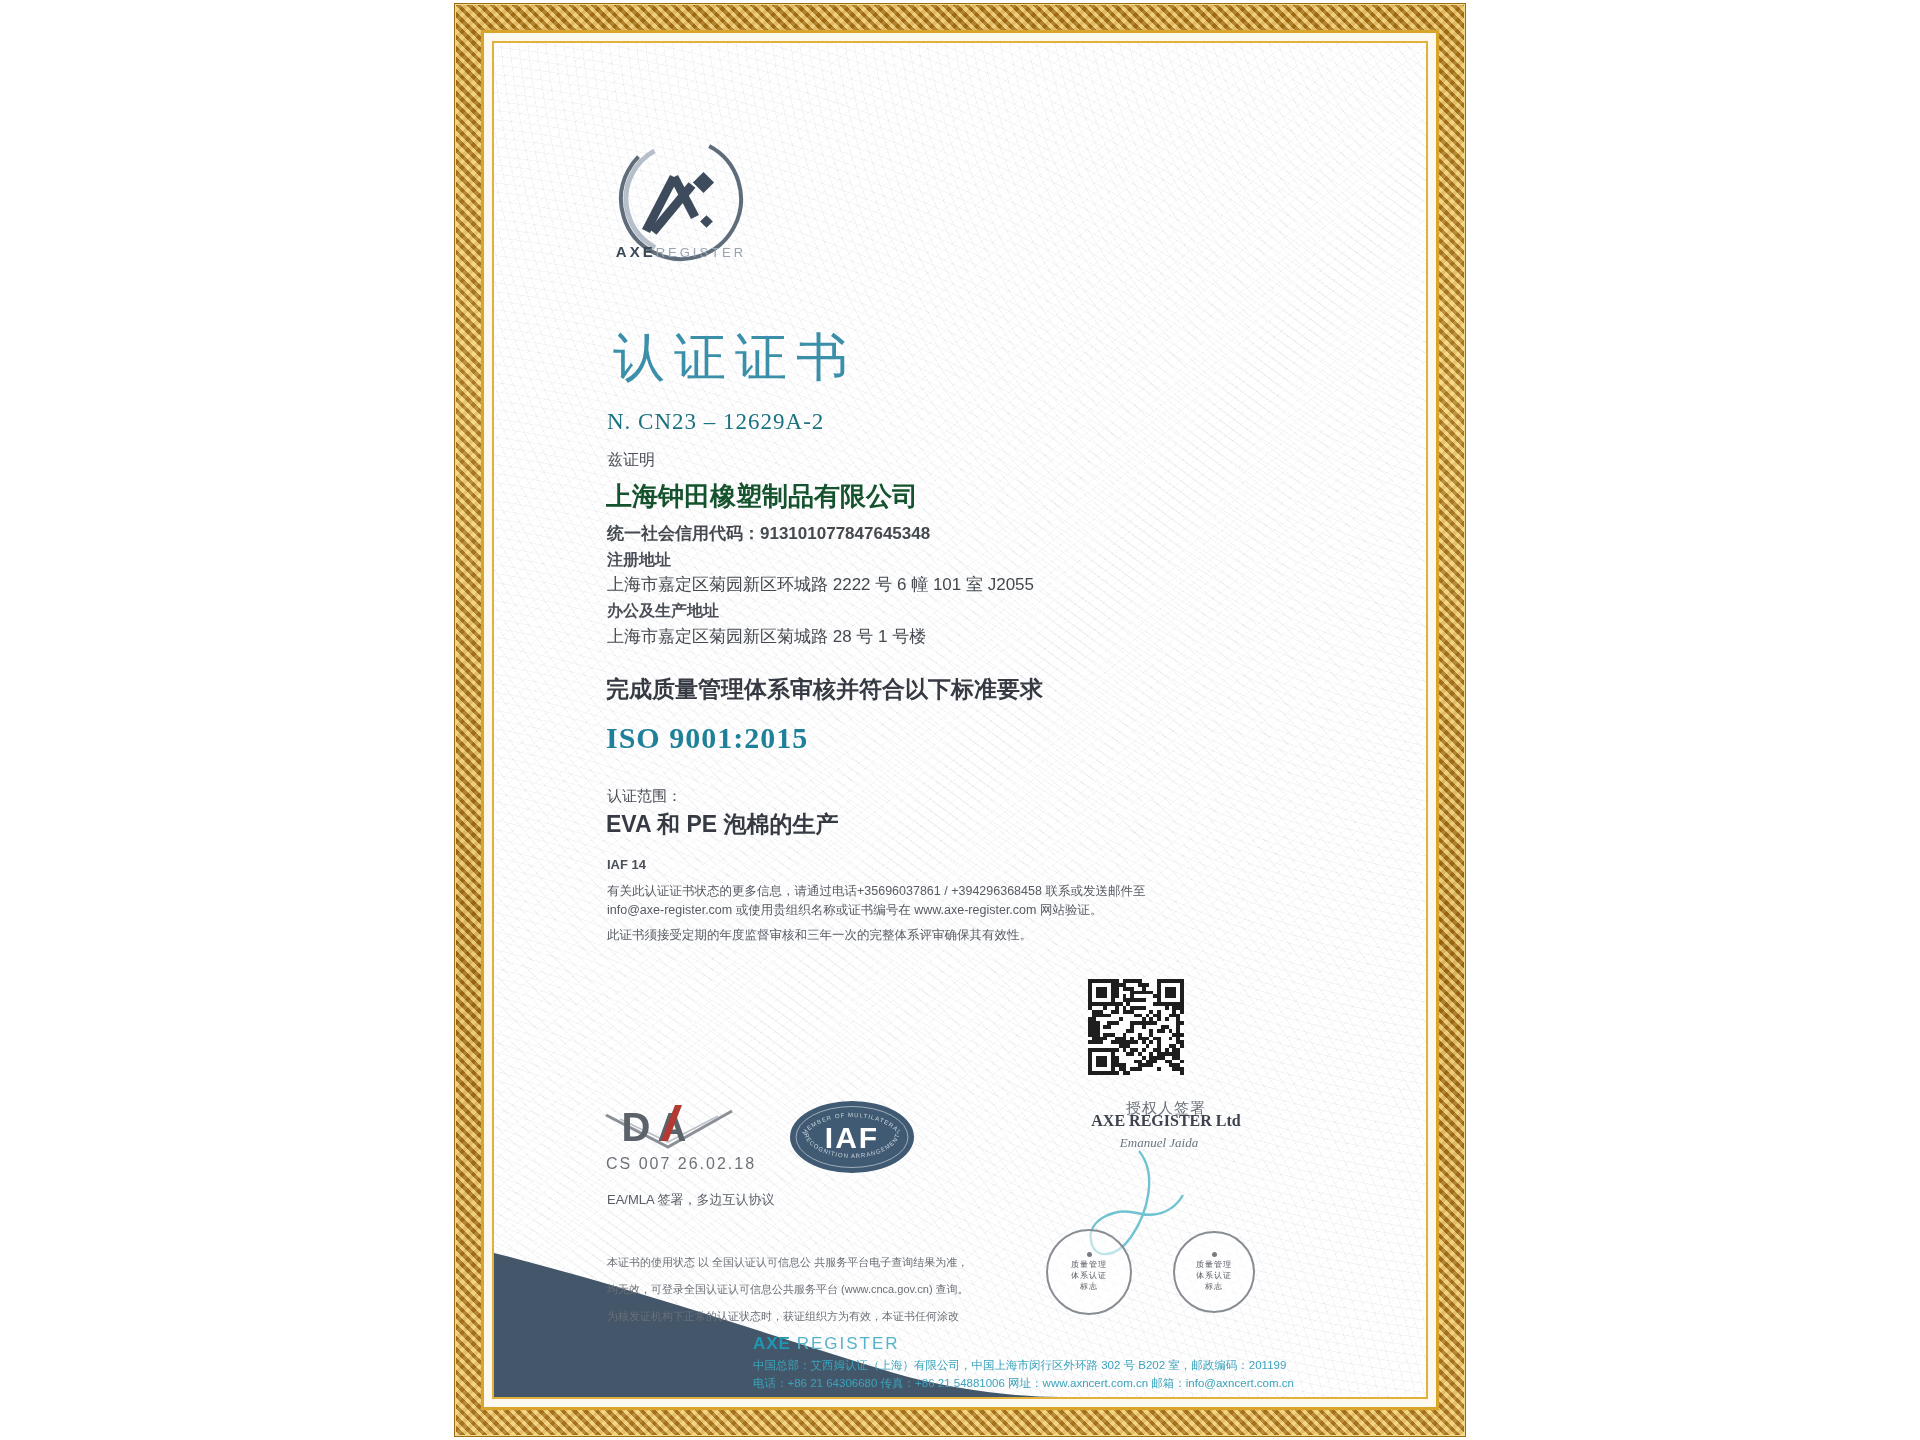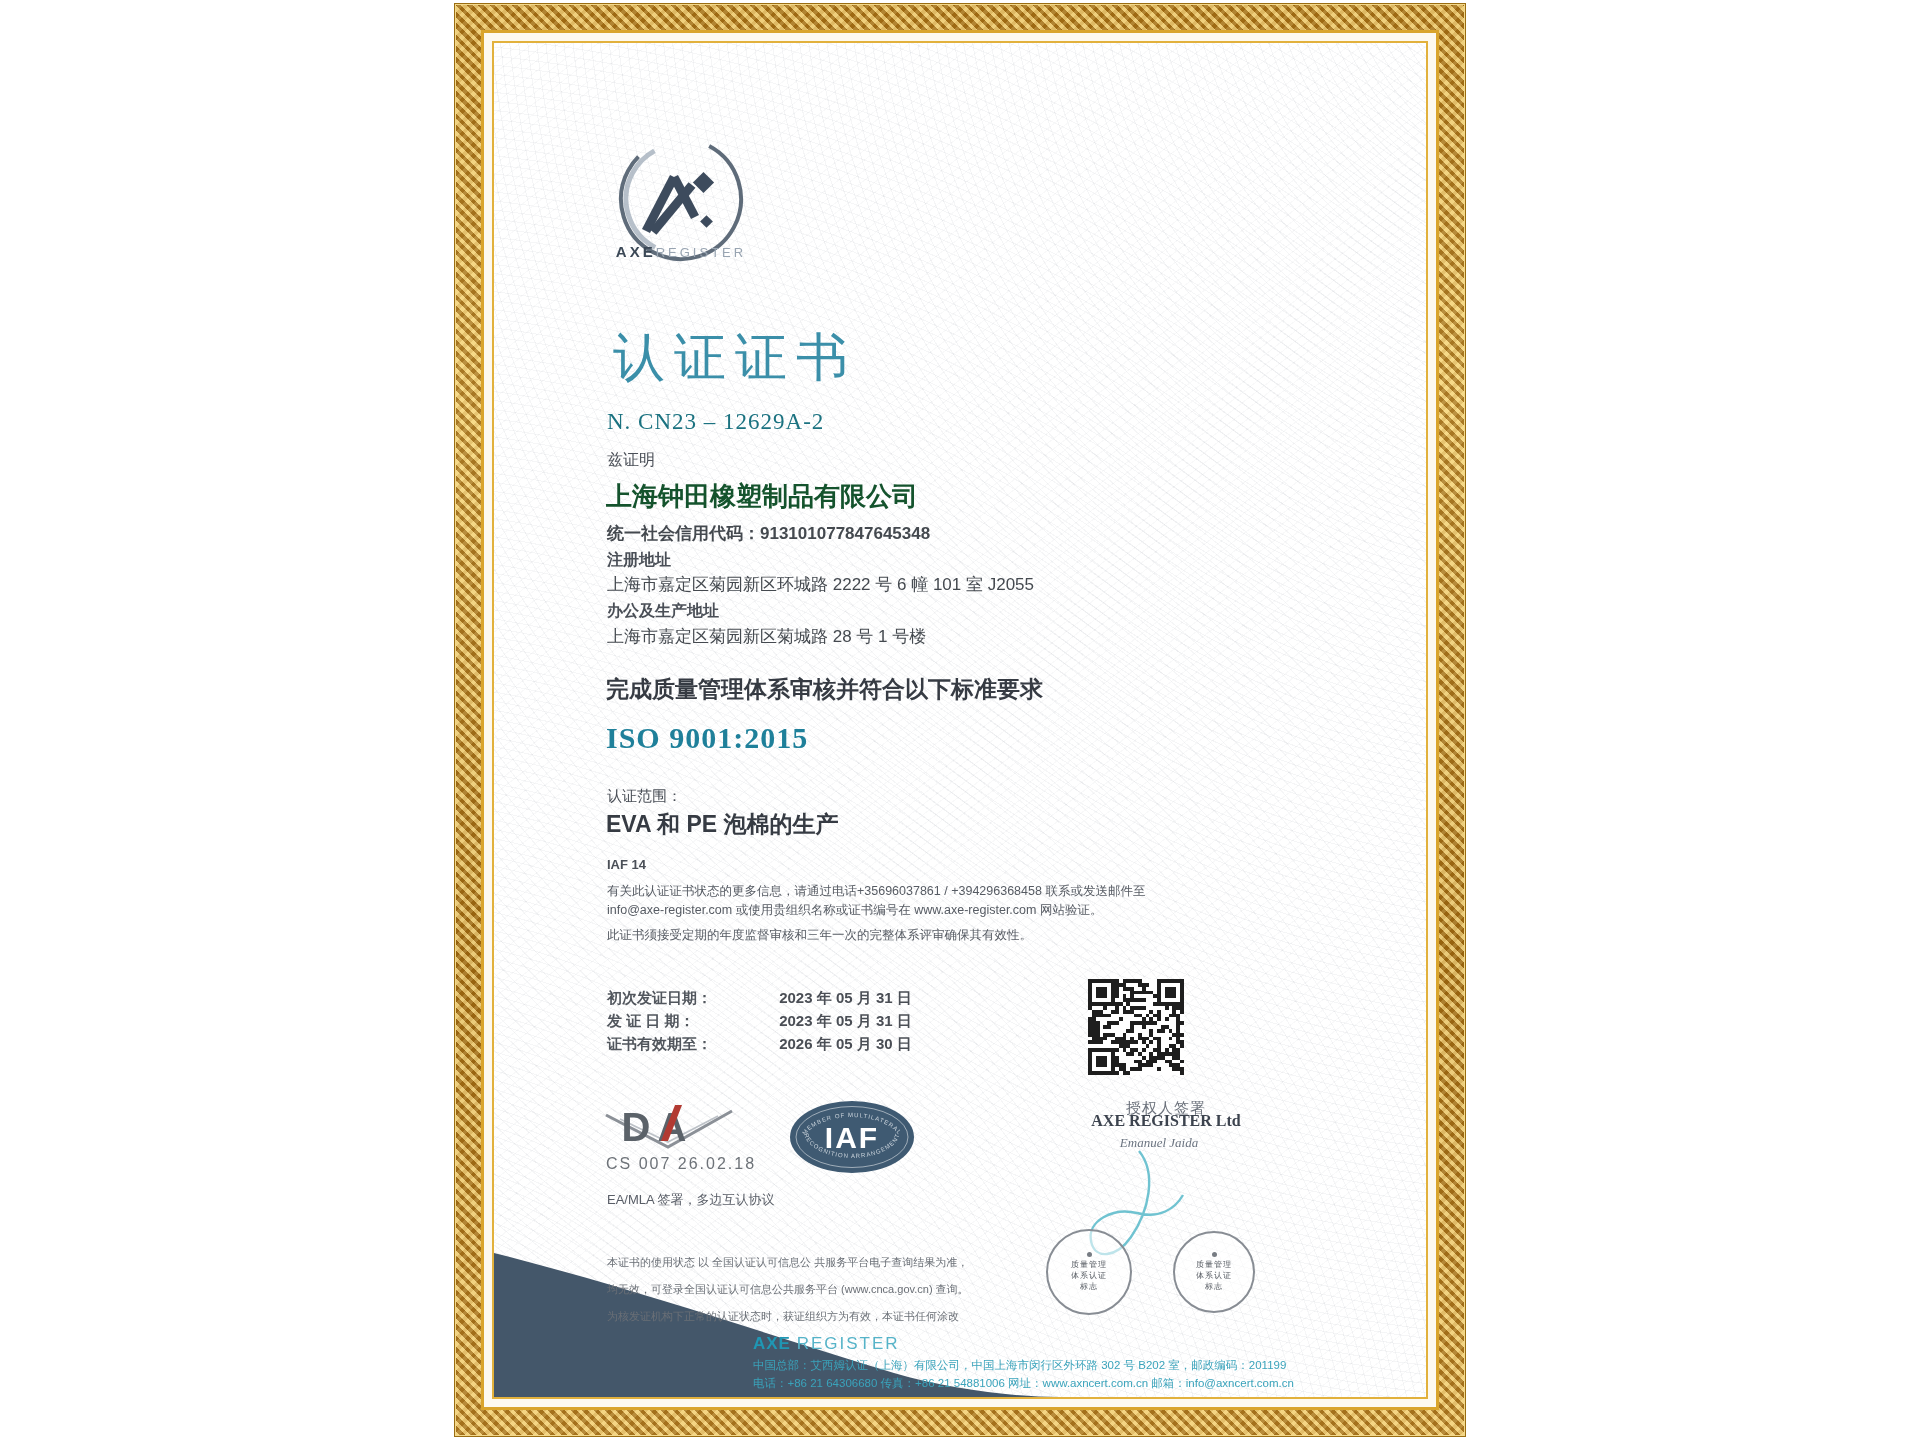--- a/index.html
+++ b/index.html
@@ -129,34 +129,20 @@
 
     <div class="statement">完成质量管理体系审核并符合以下标准要求</div>
     <div class="iso">ISO 9001:2015</div>
     <div class="scope-label">认证范围：</div>
     <div class="scope">EVA 和 PE 泡棉的生产</div>
     <div class="iafcode">IAF 14</div>
 
     <div class="contact">有关此认证证书状态的更多信息，请通过电话+35696037861 / +394296368458 联系或发送邮件至 info@axe-register.com 或使用贵组织名称或证书编号在 www.axe-register.com 网站验证。</div>
     <div class="validity">此证书须接受定期的年度监督审核和三年一次的完整体系评审确保其有效性。</div>
 
-    <div class="dates">
-      <div class="date-row">
-        <span class="dl">初次发证日期：</span>
-        <span class="dv">2023 年 05 月 31 日</span>
-      </div>
-      <div class="date-row">
-        <span class="dl">发 证 日 期：</span>
-        <span class="dv">2023 年 05 月 31 日</span>
-      </div>
-      <div class="date-row">
-        <span class="dl">证书有效期至：</span>
-        <span class="dv">2026 年 05 月 30 日</span>
-      </div>
-    </div>
 
     <div class="qr">
           <i style="grid-area: 1 / 1;"></i>
           <i style="grid-area: 1 / 2;"></i>
           <i style="grid-area: 1 / 3;"></i>
           <i style="grid-area: 1 / 4;"></i>
           <i style="grid-area: 1 / 5;"></i>
           <i style="grid-area: 1 / 6;"></i>
           <i style="grid-area: 1 / 7;"></i>
           <i style="grid-area: 1 / 8;"></i>

